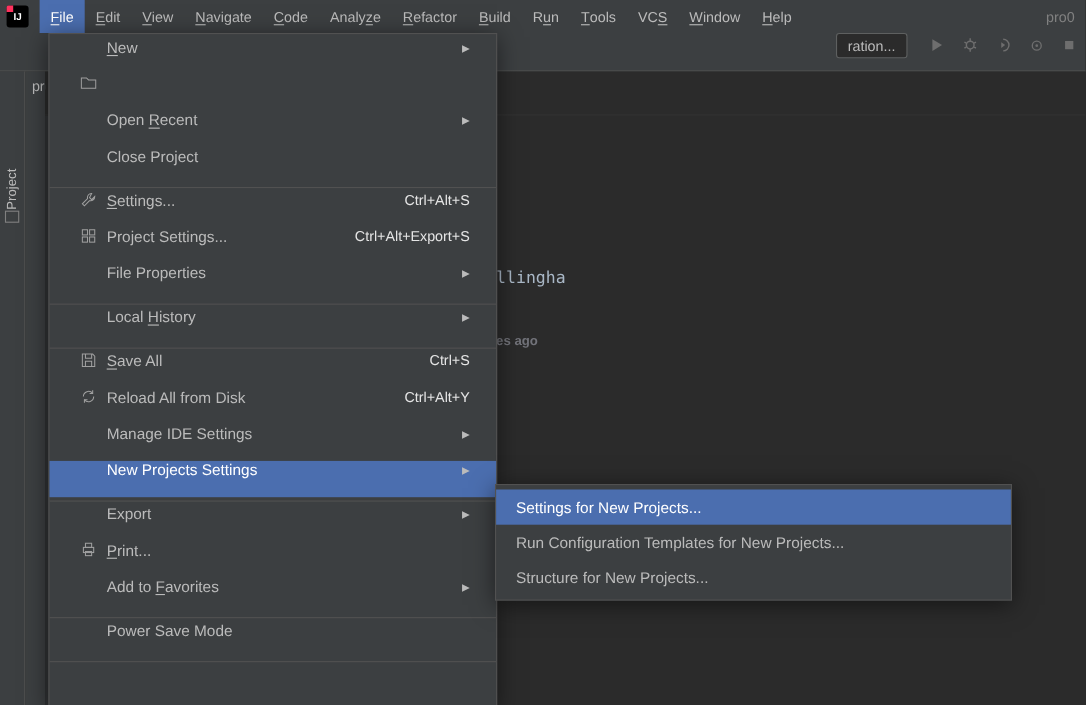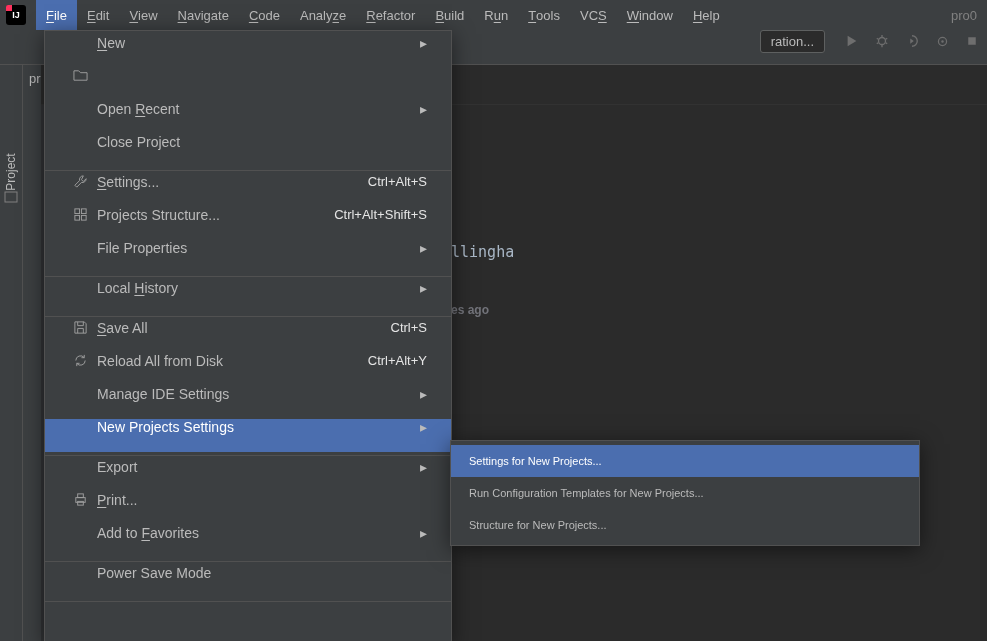--- a/index.html
+++ b/index.html
@@ -42,21 +42,21 @@
 .ns { color:#9876aa; }
 .dropdown { position:absolute; left:44px; top:30px; width:408px; background:#3c3f41; border:1px solid #515151; box-shadow:0 4px 20px rgba(0,0,0,.5); z-index:10; padding:4px 0; }
 .dd-row { height:33px; display:flex; padding:0 24px; color:#bbbbbb; font-size:14px; }
 .dd-row.hl { background:#4b6eaf; color:#fff; }
 .dd-icon { width:22px; display:flex; justify-content:center; color:#a0a0a0; }
 .dd-label { flex:1; padding-left:6px; }
 .dd-shortcut { color:#e5e5e5; font-size:13px; }
 .dd-arrow { color:#bbbbbb; margin-left:8px; }
 .dd-sep { height:1px; background:#515151; margin:3px 0; }
 .submenu { position:absolute; left:450px; top:440px; width:470px; background:#3c3f41; border:1px solid #515151; box-shadow:0 4px 20px rgba(0,0,0,.5); z-index:11; padding:4px 0; }
-.sm-row { height:32px; display:flex; align-items:center; padding:0 18px; color:#bbbbbb; font-size:11px; }
+.sm-row { height:32px; display:flex; align-items:center; padding:0 18px; color:#bbbbbb; font-size:14px; }
 .sm-row.hl { background:#4b6eaf; color:#fff; }
 .proj-head { position:absolute; left:23px; top:65px; color:#bbbbbb; font-size:13px; padding:6px; }
 .behind-text { position:absolute; left:410px; top:178px; color:#a9b7c6; font-family:Consolas,monospace; font-size:15px; z-index:1; }
 .behind-text2 { position:absolute; left:410px; top:238px; color:#72737a; font-size:12px; z-index:1;font-weight:bold; }
 </style>
 </head>
 <body>
 
 <div class="topbar">
   <div class="logo">
@@ -227,22 +227,22 @@
     </div>
     <div class="dd-row">
       <span class="dd-icon">
         <svg width="15" height="15" viewBox="0 0 16 16">
           <rect x="2" y="2" width="5" height="5" fill="none" stroke="currentColor"></rect>
           <rect x="9" y="2" width="5" height="5" fill="none" stroke="currentColor"></rect>
           <rect x="2" y="9" width="5" height="5" fill="none" stroke="currentColor"></rect>
           <rect x="9" y="9" width="5" height="5" fill="none" stroke="currentColor"></rect>
         </svg>
       </span>
-      <span class="dd-label">Projects Structure...</span>
-      <span class="dd-shortcut">Ctrl+Alt+Shift+S</span>
+      <span class="dd-label">Project Settings...</span>
+      <span class="dd-shortcut">Ctrl+Alt+Export+S</span>
     </div>
     <div class="dd-row">
       <span class="dd-icon"></span>
       <span class="dd-label">File Properties</span>
       <span class="dd-shortcut"></span>
       <span class="dd-arrow">▸</span>
     </div>
     <div class="dd-sep"></div>
     <div class="dd-row">
       <span class="dd-icon"></span>

